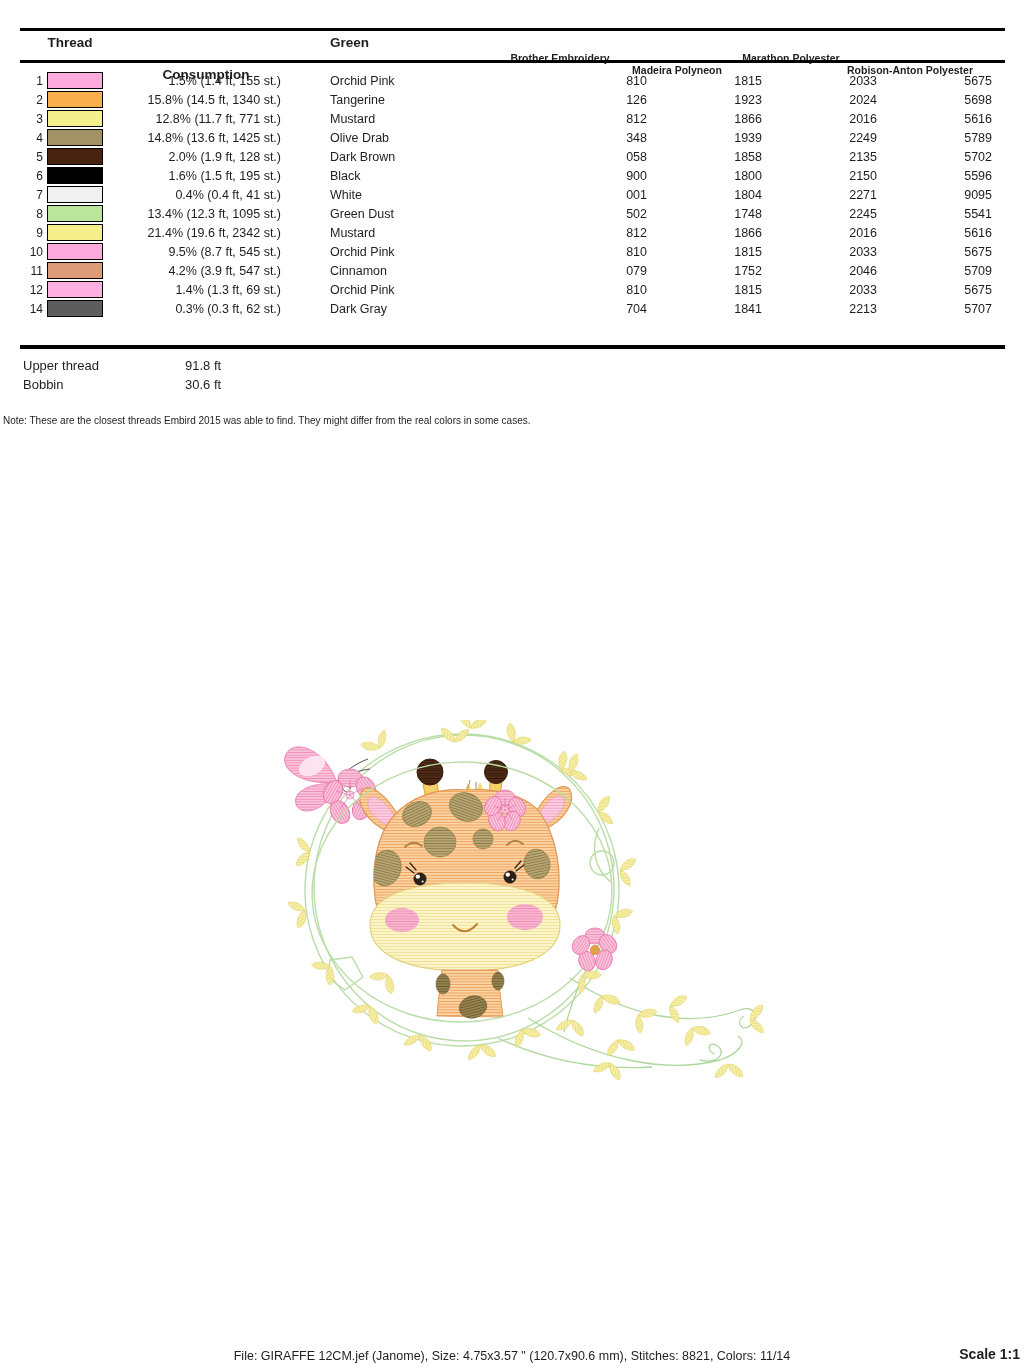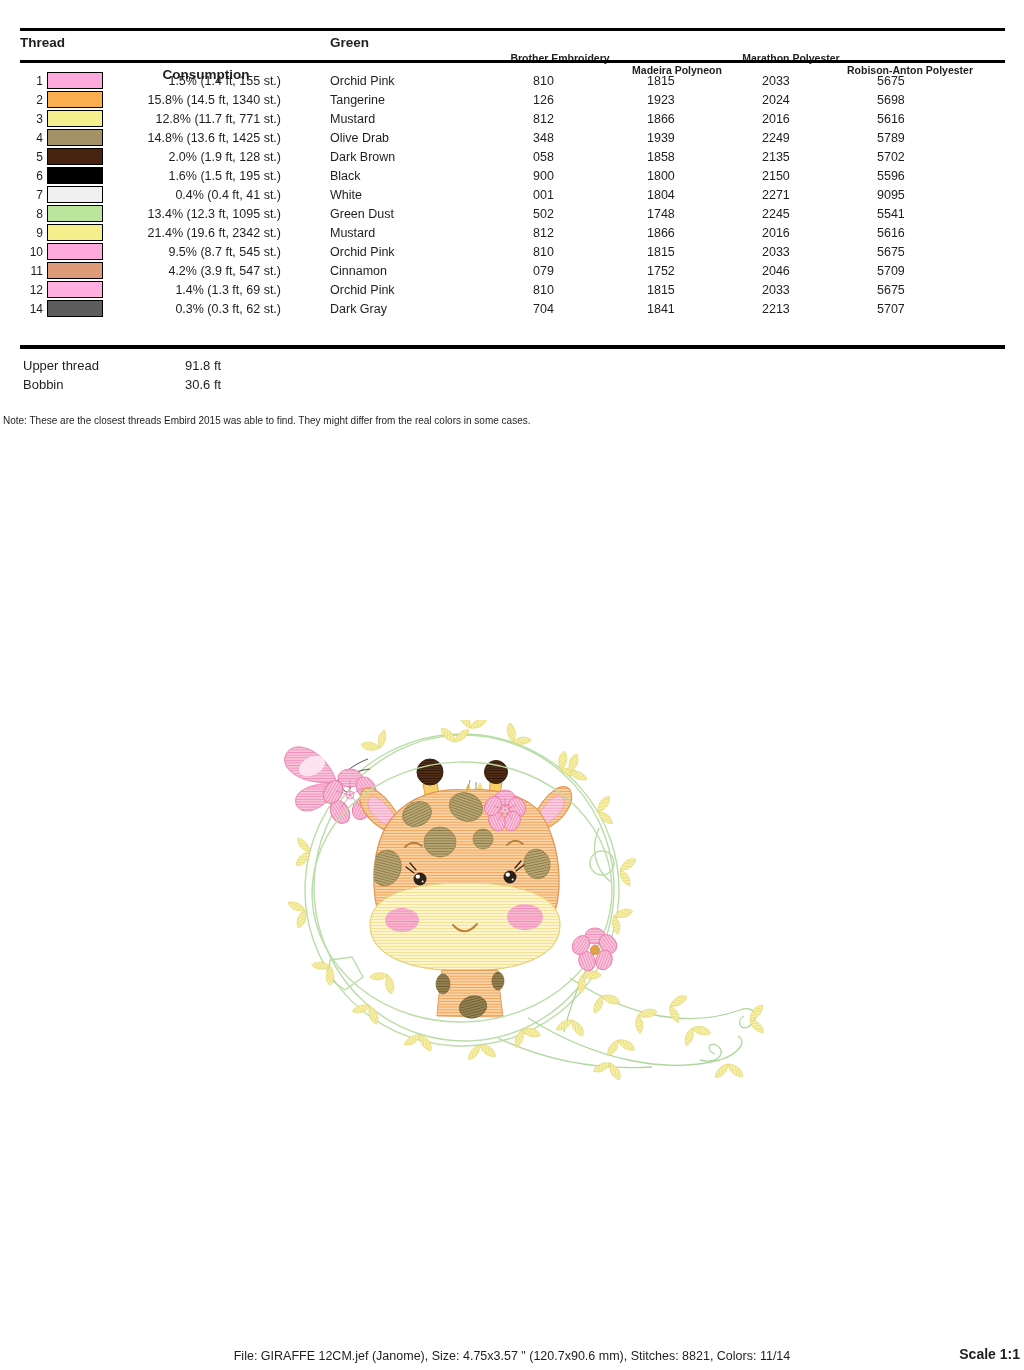--- a/index.html
+++ b/index.html
@@ -12,36 +12,36 @@
   .colhead{position:absolute;font-weight:bold;font-size:13.5px;}
   .brandhead{position:absolute;font-weight:bold;font-size:10.5px;text-align:center;margin-top:20px;}
   .rows{position:absolute;left:20px;top:71px;width:985px;}
   .trow{display:grid;grid-template-columns:26px 58px 197px 232px 114px 115px 115px 115px;
         height:19px;align-items:center;font-size:12.5px;}
   .c-num{text-align:right;padding-right:3px;font-size:12px;}
   .c-sw{padding-left:1px;line-height:0;}
   .swatch{display:inline-block;width:54px;height:15px;border:1px solid #000;}
   .c-cons{text-align:right;padding-right:20px;white-space:nowrap;}
   .c-name{padding-left:29px;white-space:nowrap;}
-  .c-code{text-align:left;}
+  .c-code{text-align:right;}
   .tot-label{position:absolute;left:23px;font-size:13px;}
   .tot-value{position:absolute;left:185px;font-size:13px;}
   .note{position:absolute;left:3px;top:415px;font-size:10px;}
   .file-info{position:absolute;left:0;top:1349px;width:100%;text-align:center;font-size:12.5px;}
   .scale{position:absolute;right:4px;top:1346px;font-weight:bold;font-size:14px;}
   .art{position:absolute;left:270px;top:720px;width:500px;height:360px;}
 </style>
 </head>
 <body>
 
 <div class="sheet">
 
   <div class="hline h-top"></div>
 
-  <div class="colhead" style="left:20px;top:35px;width:100px;">Thread</div>
+  <div class="colhead" style="left:20px;top:35px;width:100px;text-align:center;">Thread</div>
   <div class="colhead" style="left:106px;top:35px;width:200px;text-align:center;margin-top:32px;">Consumption</div>
   <div class="colhead" style="left:330px;top:35px;">Green</div>
   <div class="brandhead" style="left:490px;top:32px;width:140px;">Brother Embroidery</div>
   <div class="brandhead" style="left:607px;top:44px;width:140px;">Madeira Polyneon</div>
   <div class="brandhead" style="left:721px;top:32px;width:140px;">Marathon Polyester</div>
   <div class="brandhead" style="left:830px;top:44px;width:160px;">Robison-Anton Polyester</div>
 
   <div class="hline h-mid"></div>
 
   <div class="rows">

